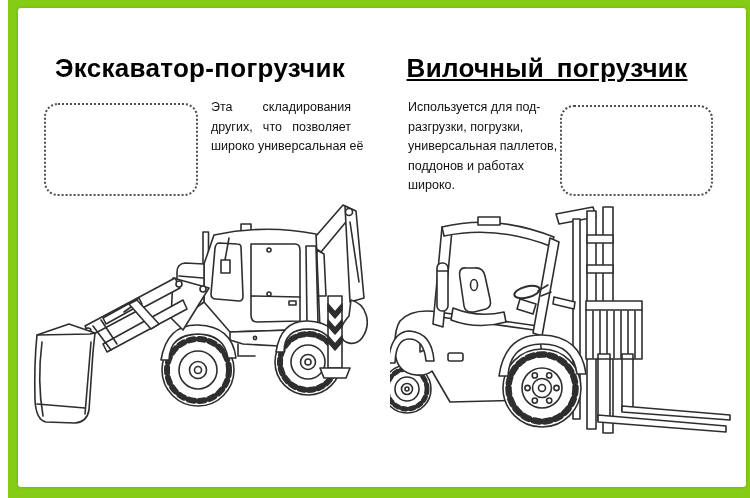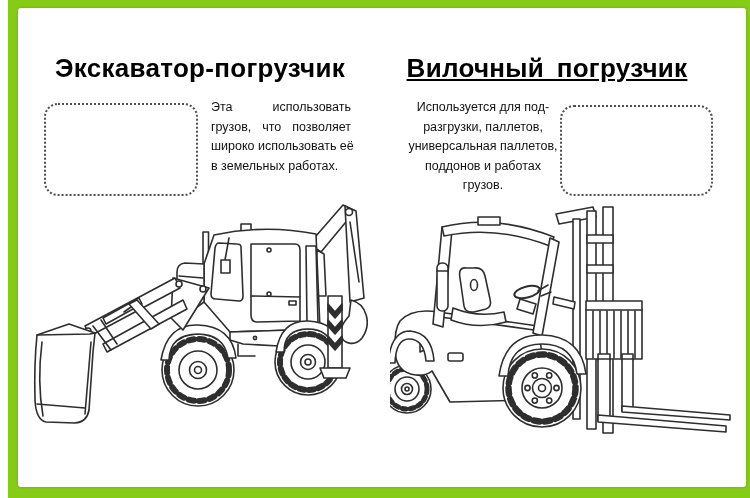--- a/index.html
+++ b/index.html
@@ -27,50 +27,49 @@
     background:#fff;
   }
   .sticker-box.lbox{left:26px;top:95px;width:150px;height:89px;}
   .sticker-box.rbox{left:542px;top:97px;width:149px;height:87px;}
   .desc{
     position:absolute;top:90px;color:#111;
     font-size:12.5px;line-height:19.5px;
   }
   .desc.ldesc{left:193px;width:140px;}
   .desc.rdesc{left:390px;width:150px;}
-  .text-line{white-space:nowrap;text-align:center;}
+  .text-line{white-space:nowrap;}
   .justify .text-line{text-align:justify;text-align-last:justify;}
   .justify .text-line.last{text-align-last:left;}
   .art{position:absolute;}
   .art .ln{fill:none;}
 </style>
 </head>
 <body>
 
 <div class="stage">
   <div class="paper">
 
     <h1 class="title left">Экскаватор-погрузчик</h1>
     <h1 class="title right">Вилочный погрузчик</h1>
 
     <div class="sticker-box lbox"></div>
     <div class="sticker-box rbox"></div>
 
     <div class="desc ldesc justify">
-        <div class="text-line">Эта использовать</div>
-        <div class="text-line">грузов, что позволяет</div>
-        <div class="text-line">широко использовать её</div>
-        <div class="text-line last">в земельных работах.</div>
+        <div class="text-line">Эта складирования</div>
+        <div class="text-line">других, что позволяет</div>
+        <div class="text-line">широко универсальная её</div>
       </div>
     <div class="desc rdesc">
         <div class="text-line">Используется для под-</div>
-        <div class="text-line">разгрузки, паллетов,</div>
+        <div class="text-line">разгрузки, погрузки,</div>
         <div class="text-line">универсальная паллетов,</div>
         <div class="text-line">поддонов и работах</div>
-        <div class="text-line last">грузов.</div>
+        <div class="text-line last">широко.</div>
       </div>
 
     <svg class="art" style="left:15px;top:194px;width:335px;height:243px" viewBox="0 0 335 243" aria-label="excavator-loader-line-art">
       <g fill="#fff" stroke="#2e2e2e" stroke-width="1.6" stroke-linejoin="round" stroke-linecap="round">
 
         <g>
           <path d="M276,42 L310,3 L322,9 L288,50 Z"></path>
           <path d="M312,4 L323,9 L331,96 L317,100 Z"></path>
           <line class="ln" x1="317" y1="20" x2="326" y2="80"></line>
           <circle cx="316" cy="10" r="3.5"></circle>

